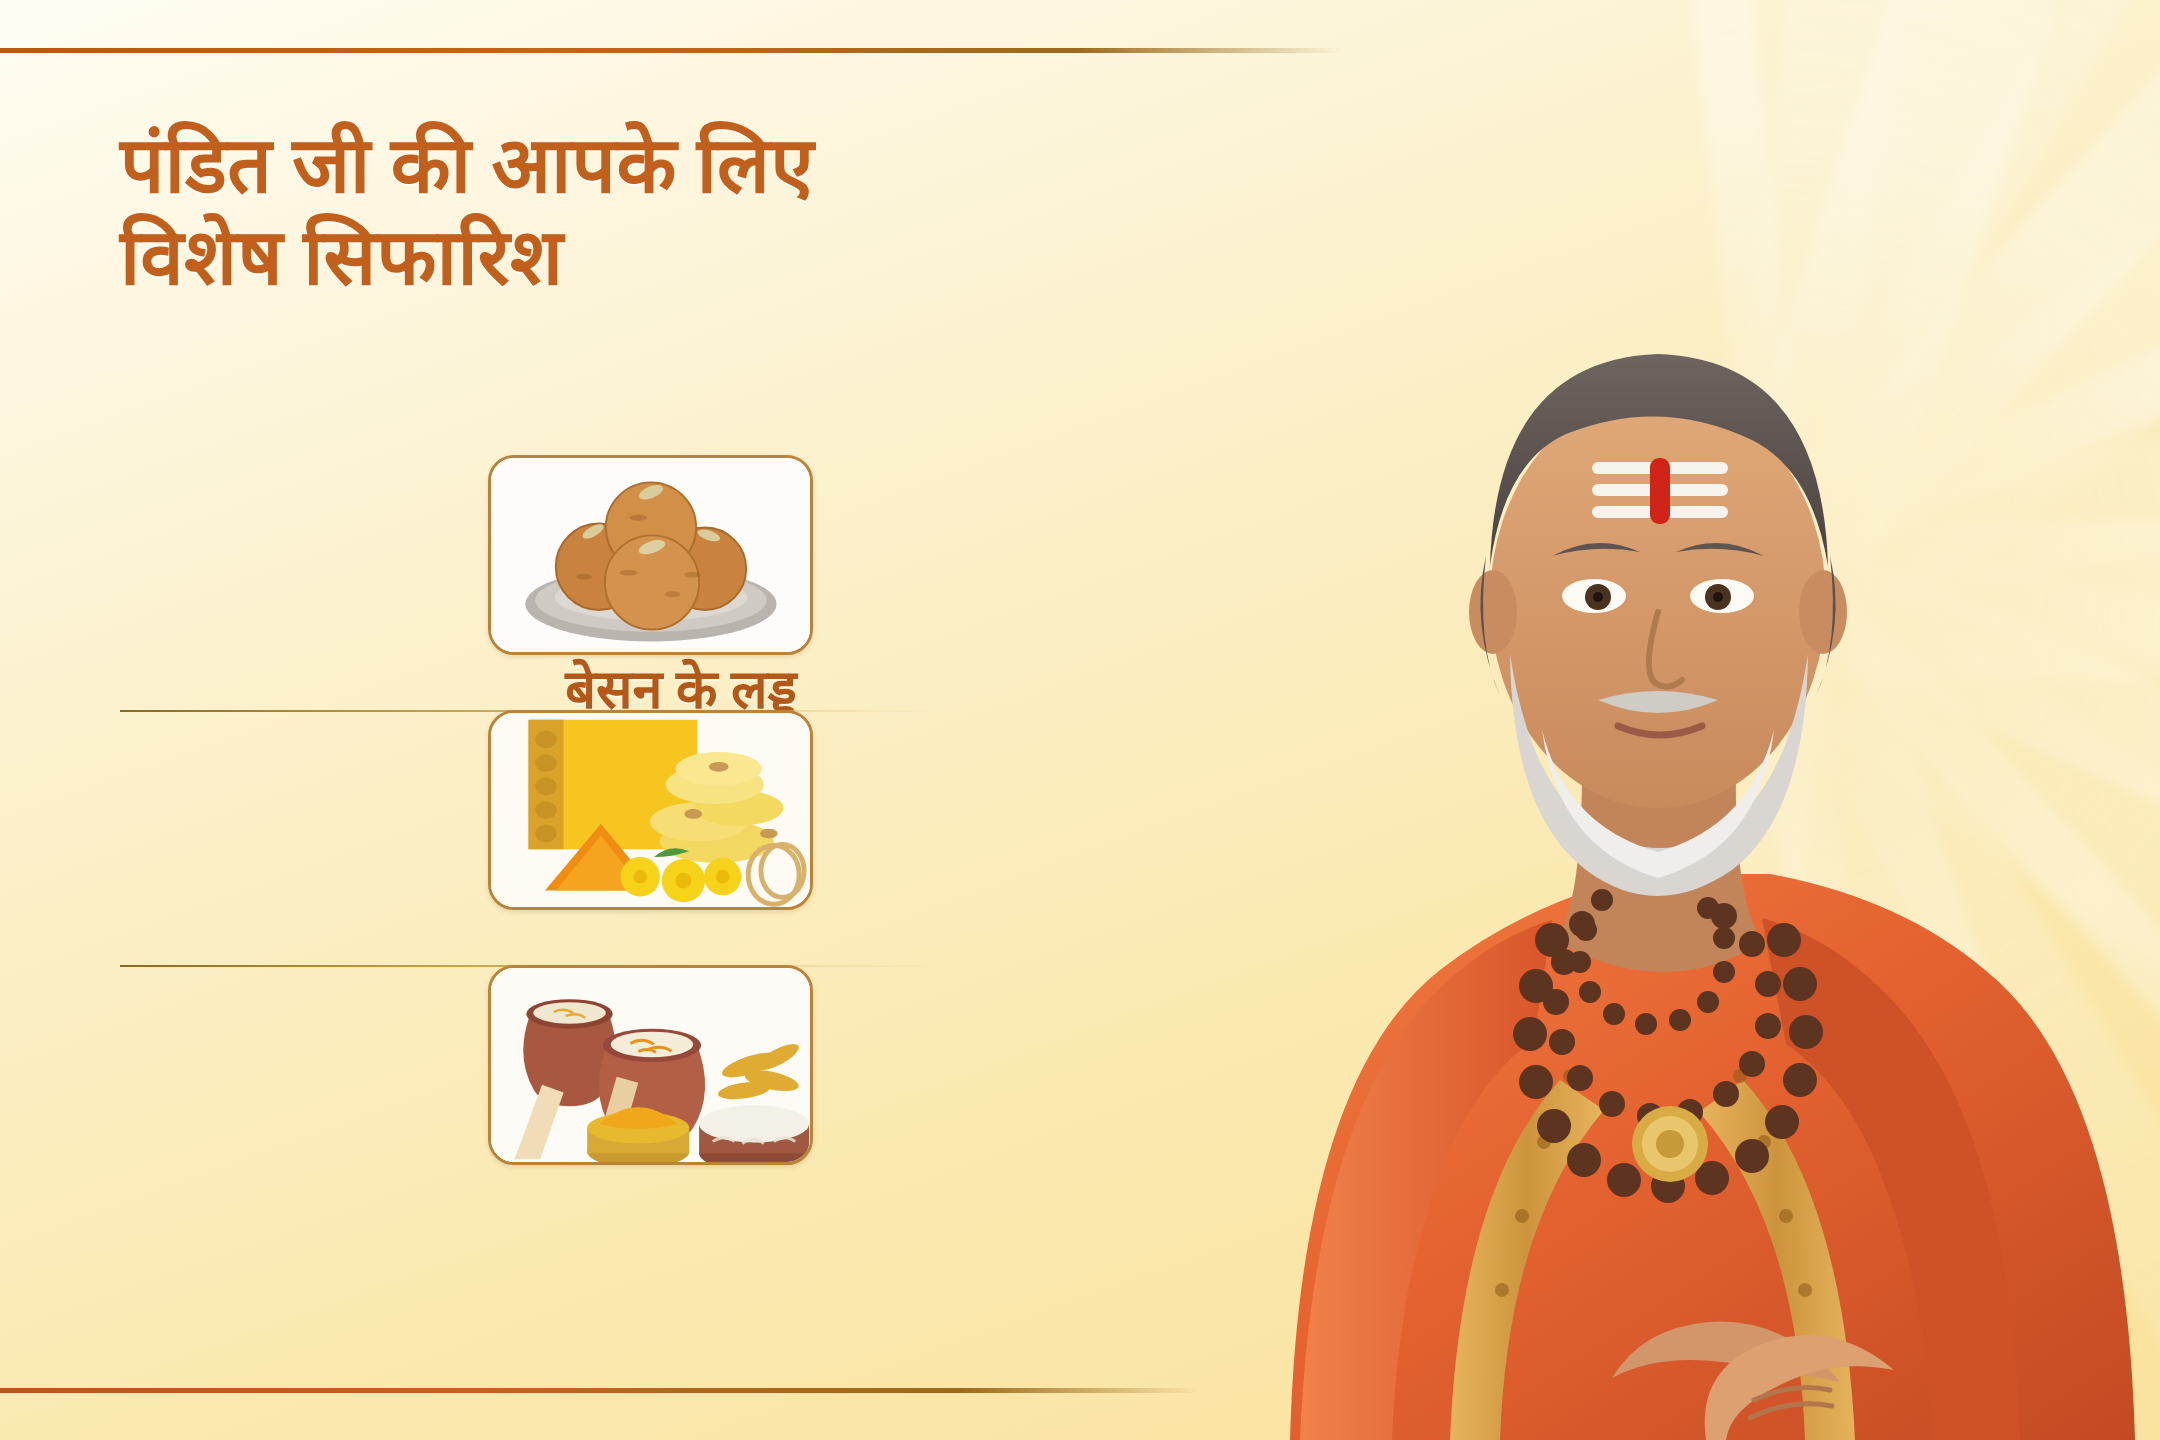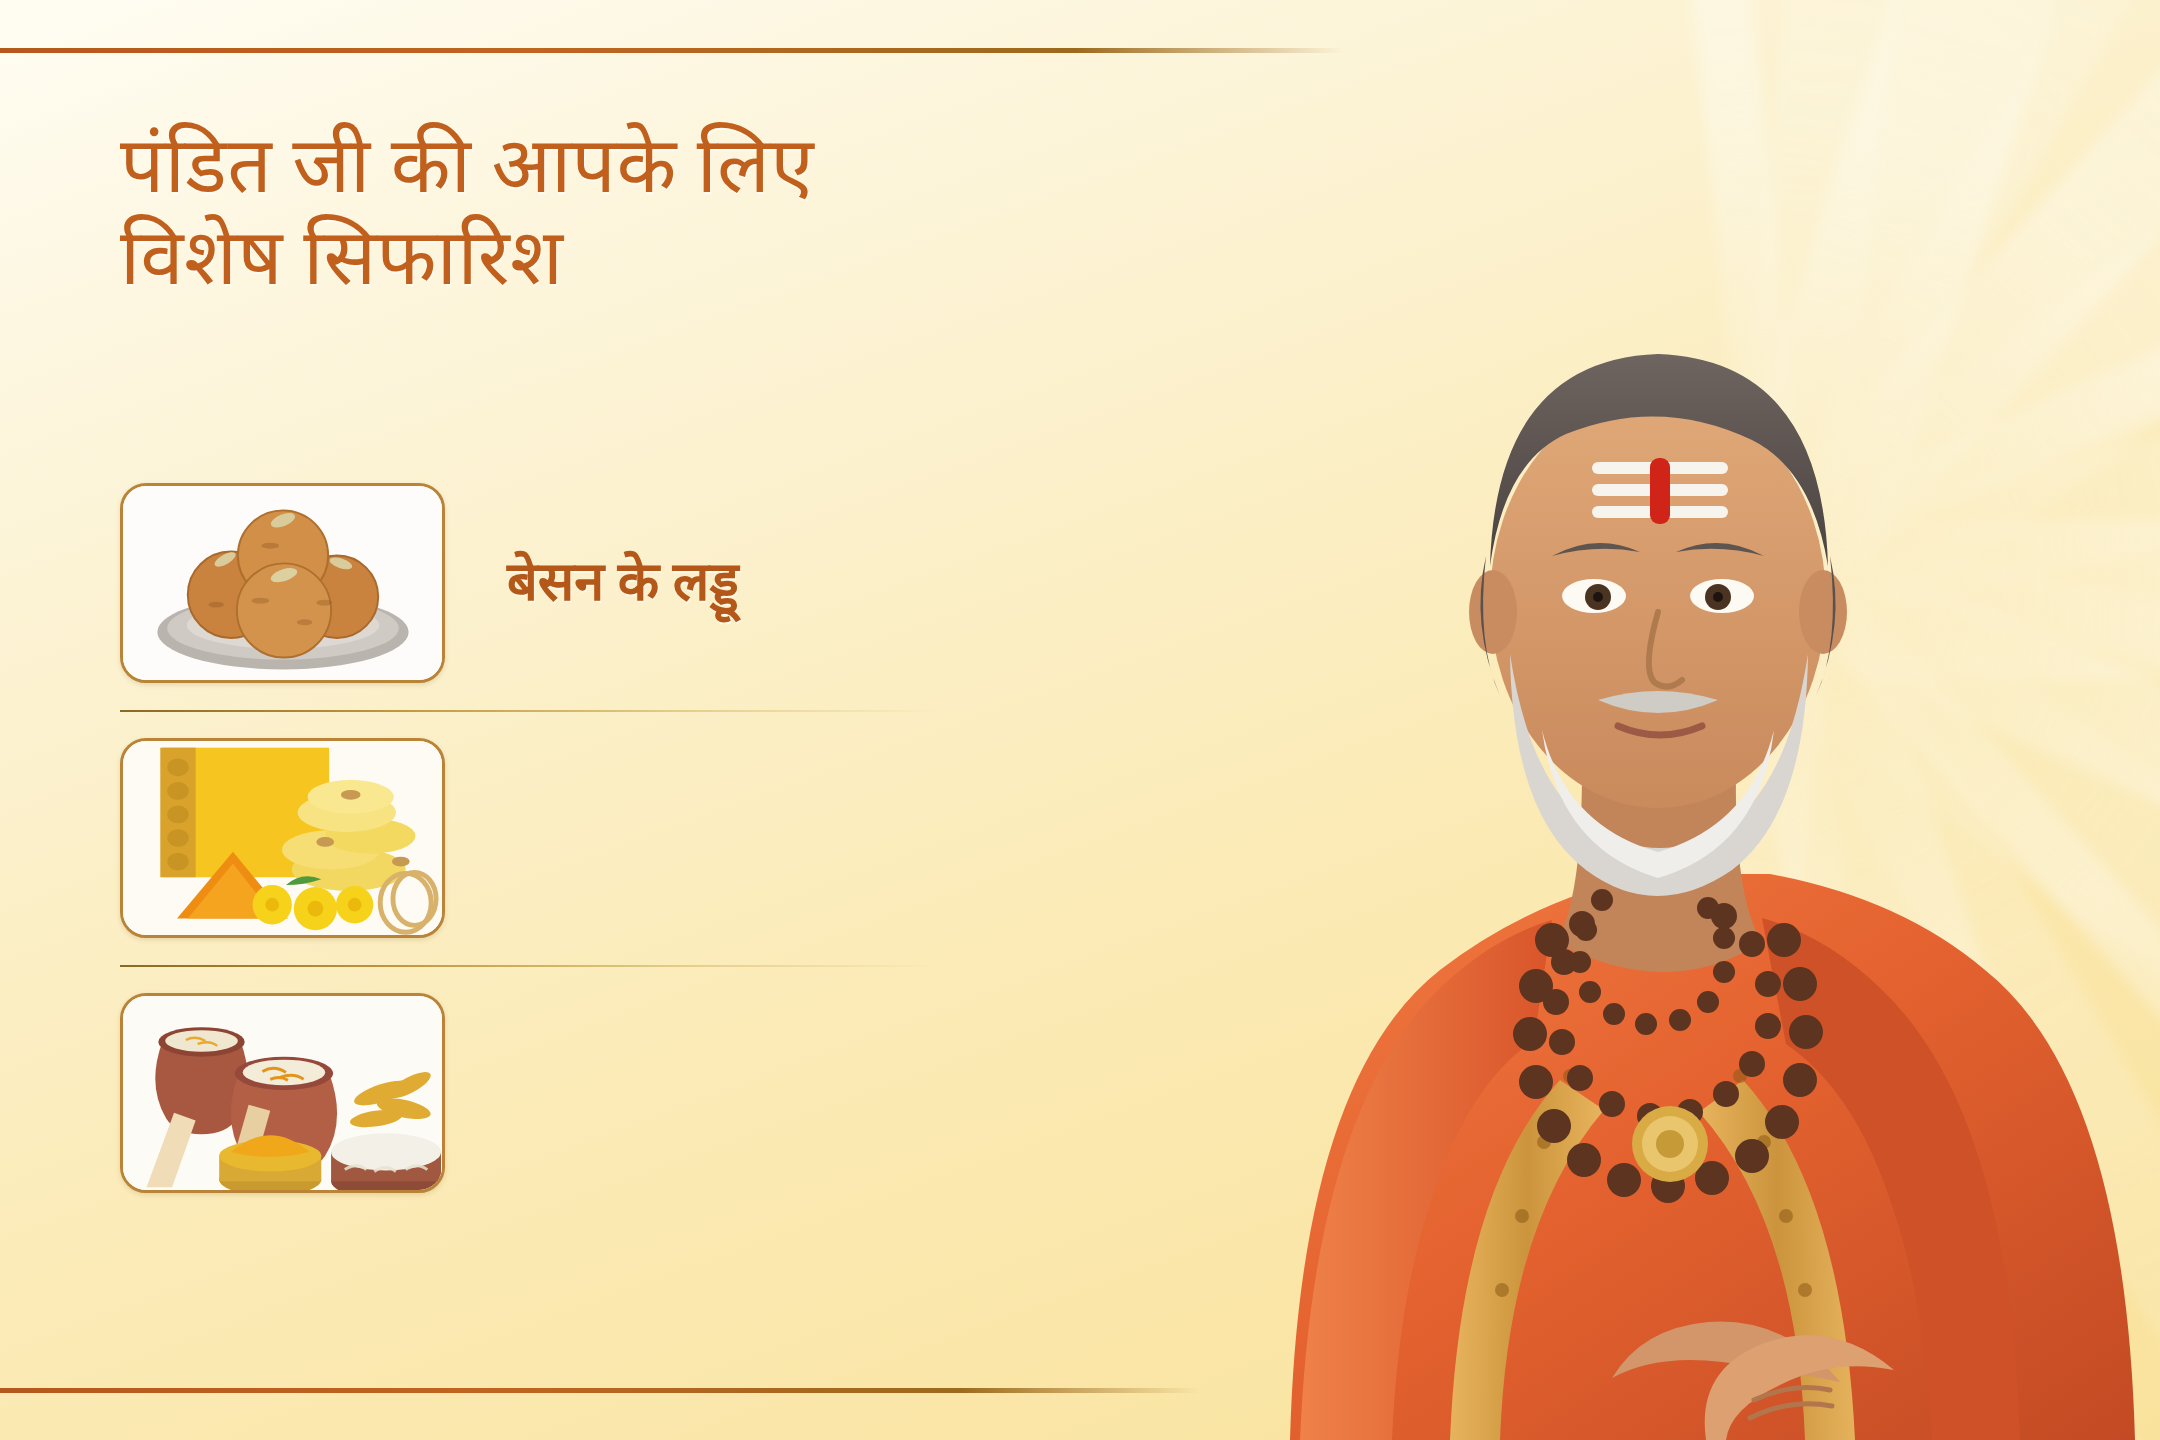--- a/index.html
+++ b/index.html
@@ -64,40 +64,41 @@
   #headline {
     position: absolute;
     left: 120px;
     top: 120px;
     width: 1080px;
   }
   #headline .hl {
     display: block;
     color: #c1601c;
     font-family: "Liberation Serif", serif;
-    font-weight: 400;
+    font-weight: 700;
     font-size: 78px;
     line-height: 1.18;
     letter-spacing: 0.5px;
     text-shadow: 1px 2px 0 rgba(255,255,255,.65);
     white-space: nowrap;
   }
 
   
   #list {
     position: absolute;
     left: 120px;
     top: 455px;
     width: 1060px;
   }
   .item {
     position: relative;
     display: flex;
     align-items: center;
     height: 255px;
+    flex-direction: column;
   }
   .item + .item::before {
     content: "";
     position: absolute;
     top: 0;
     left: 0;
     width: 820px;
     height: 2px;
     background: linear-gradient(90deg,
         #8a6a22 0%, #c09a40 35%, #e4cf8c 70%, rgba(228,207,140,0) 100%);

